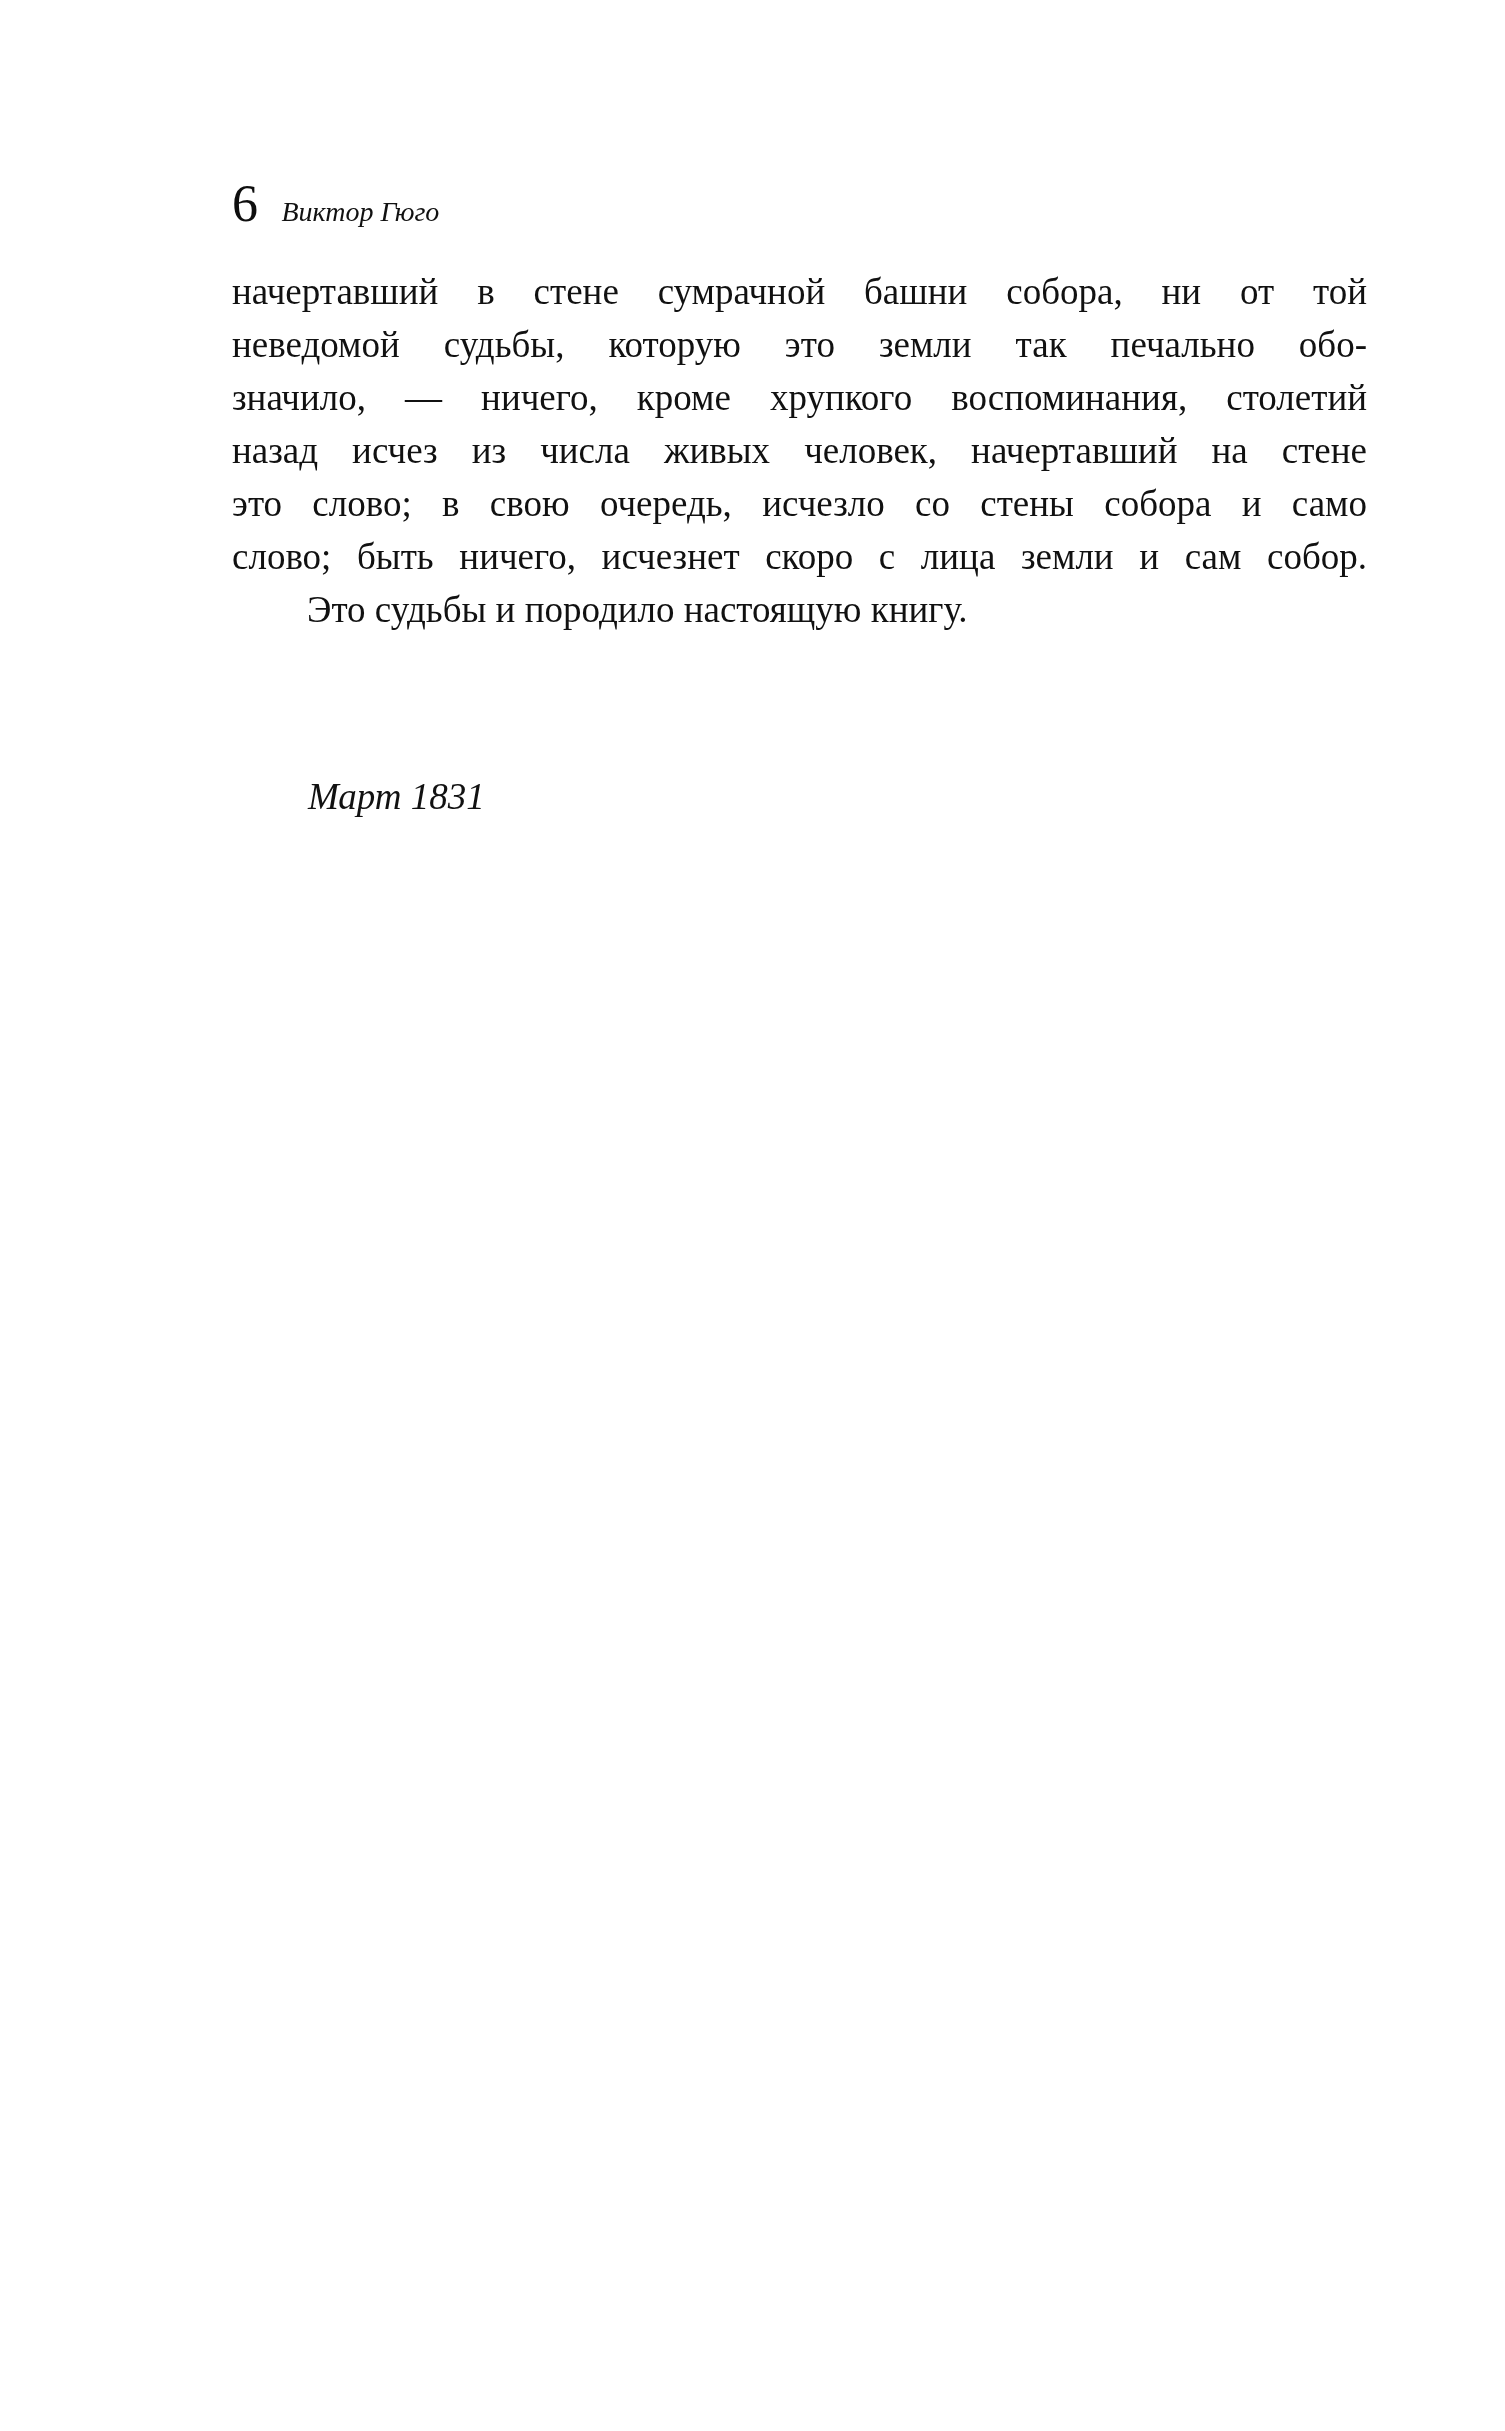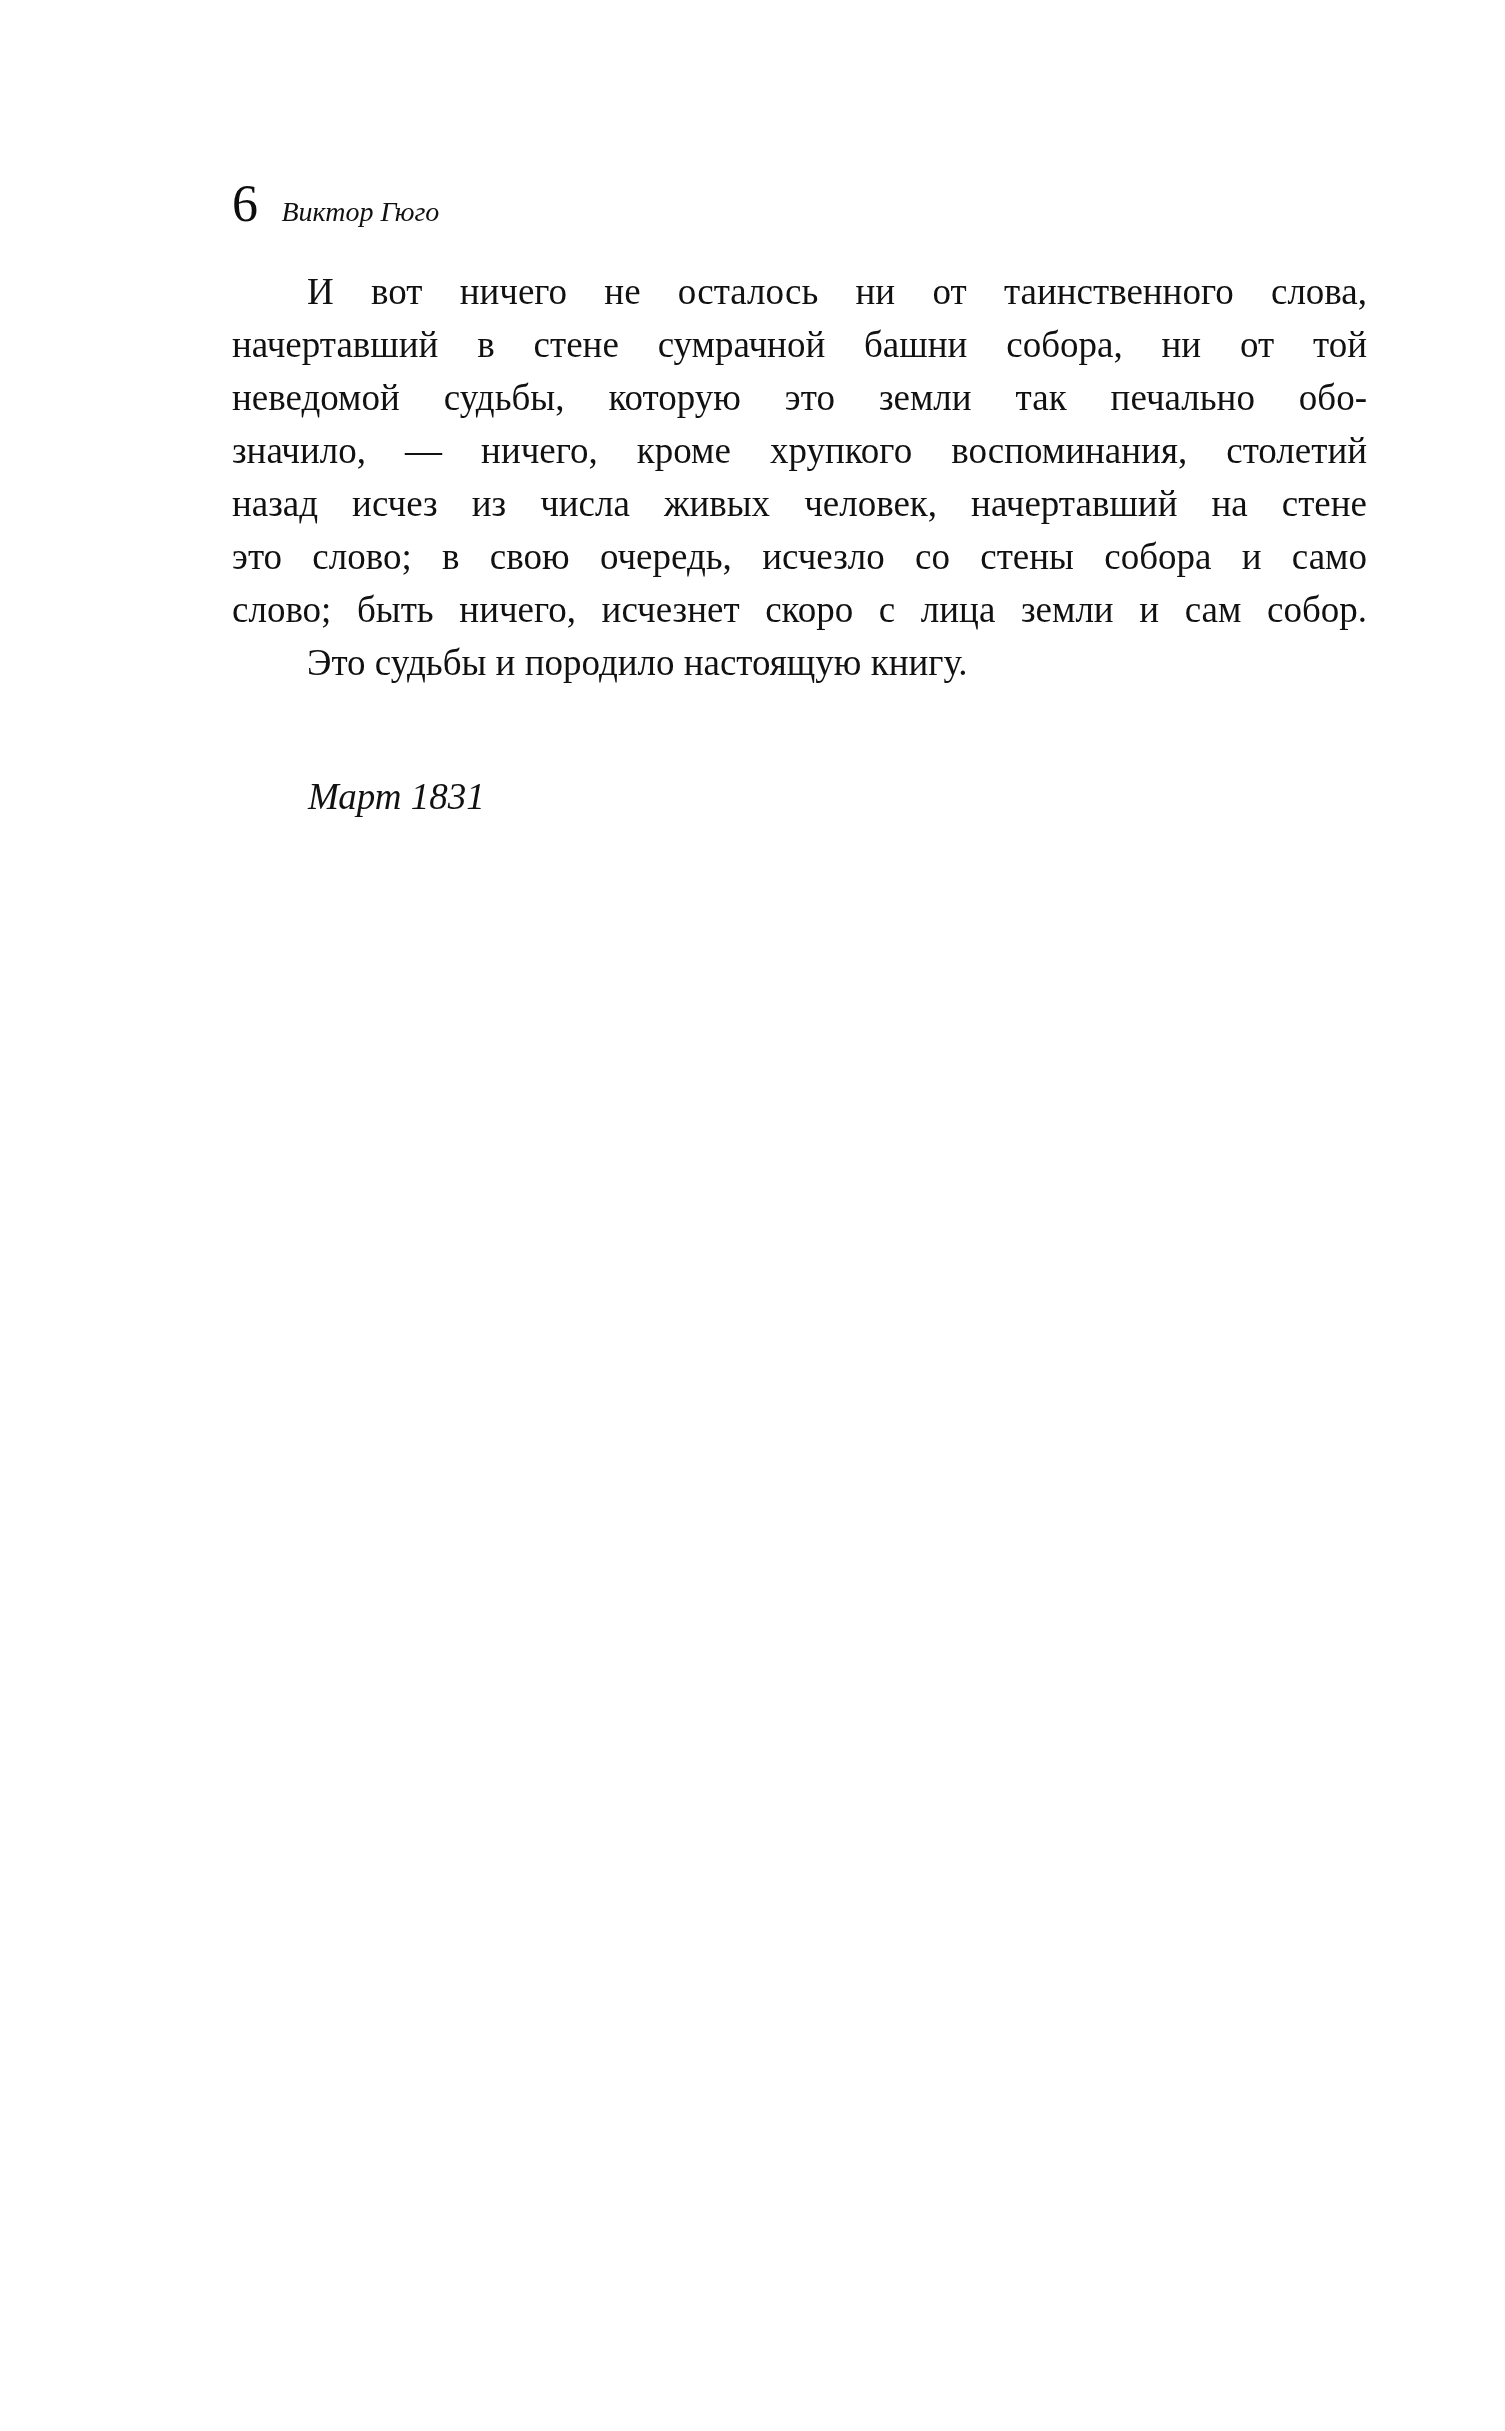--- a/index.html
+++ b/index.html
@@ -72,21 +72,20 @@
 </head>
 <body>
 
 <div class="running-head">
   <span class="page-number">6</span>
   <span class="running-title">Виктор Гюго</span>
 </div>
 
 <div class="text-block">
   <div>
-    <span class="line indent">И вот ничего не осталось ни от таинственного слова,</span>
     <span class="line">начертавший в стене сумрачной башни собора, ни от той</span>
     <span class="line">неведомой судьбы, которую это земли так печально обо-</span>
     <span class="line">значило, — ничего, кроме хрупкого воспоминания, столетий</span>
     <span class="line">назад исчез из числа живых человек, начертавший на стене</span>
     <span class="line">это слово; в свою очередь, исчезло со стены собора и само</span>
     <span class="line">слово; быть ничего, исчезнет скоро с лица земли и сам собор.</span>
   </div>
   <div>
     <span class="line indent last">Это судьбы и породило настоящую книгу.</span>
   </div>

